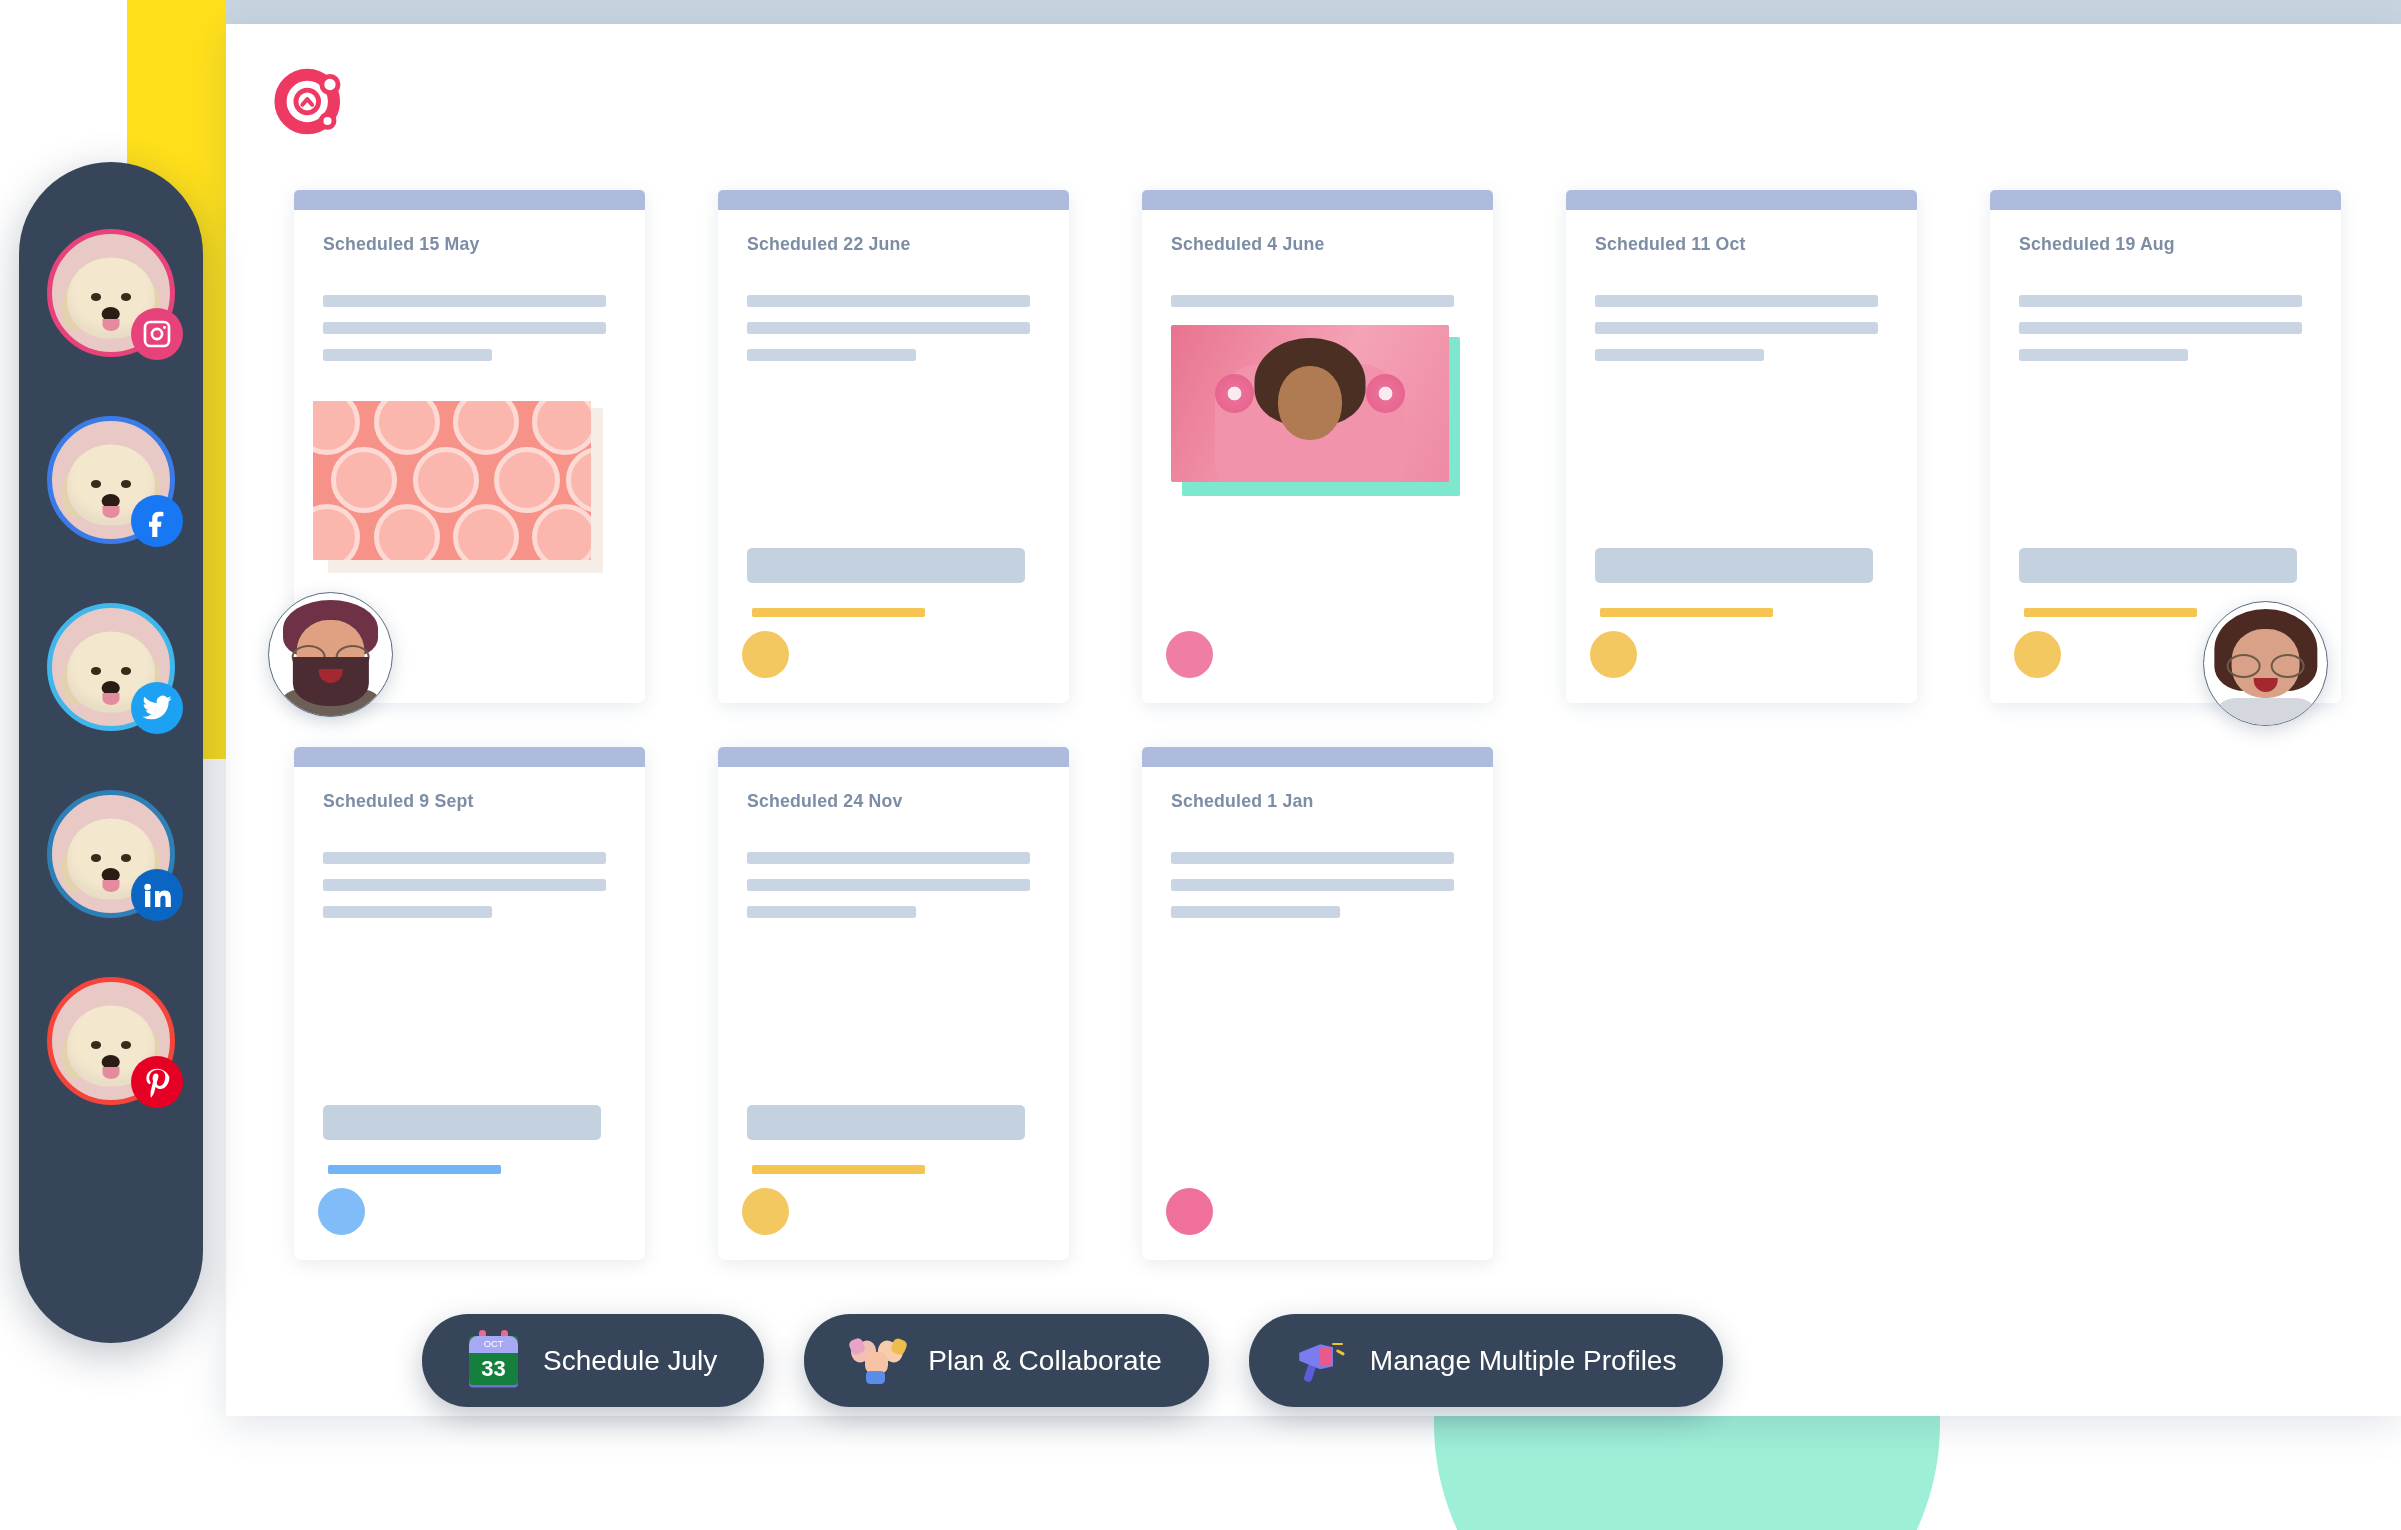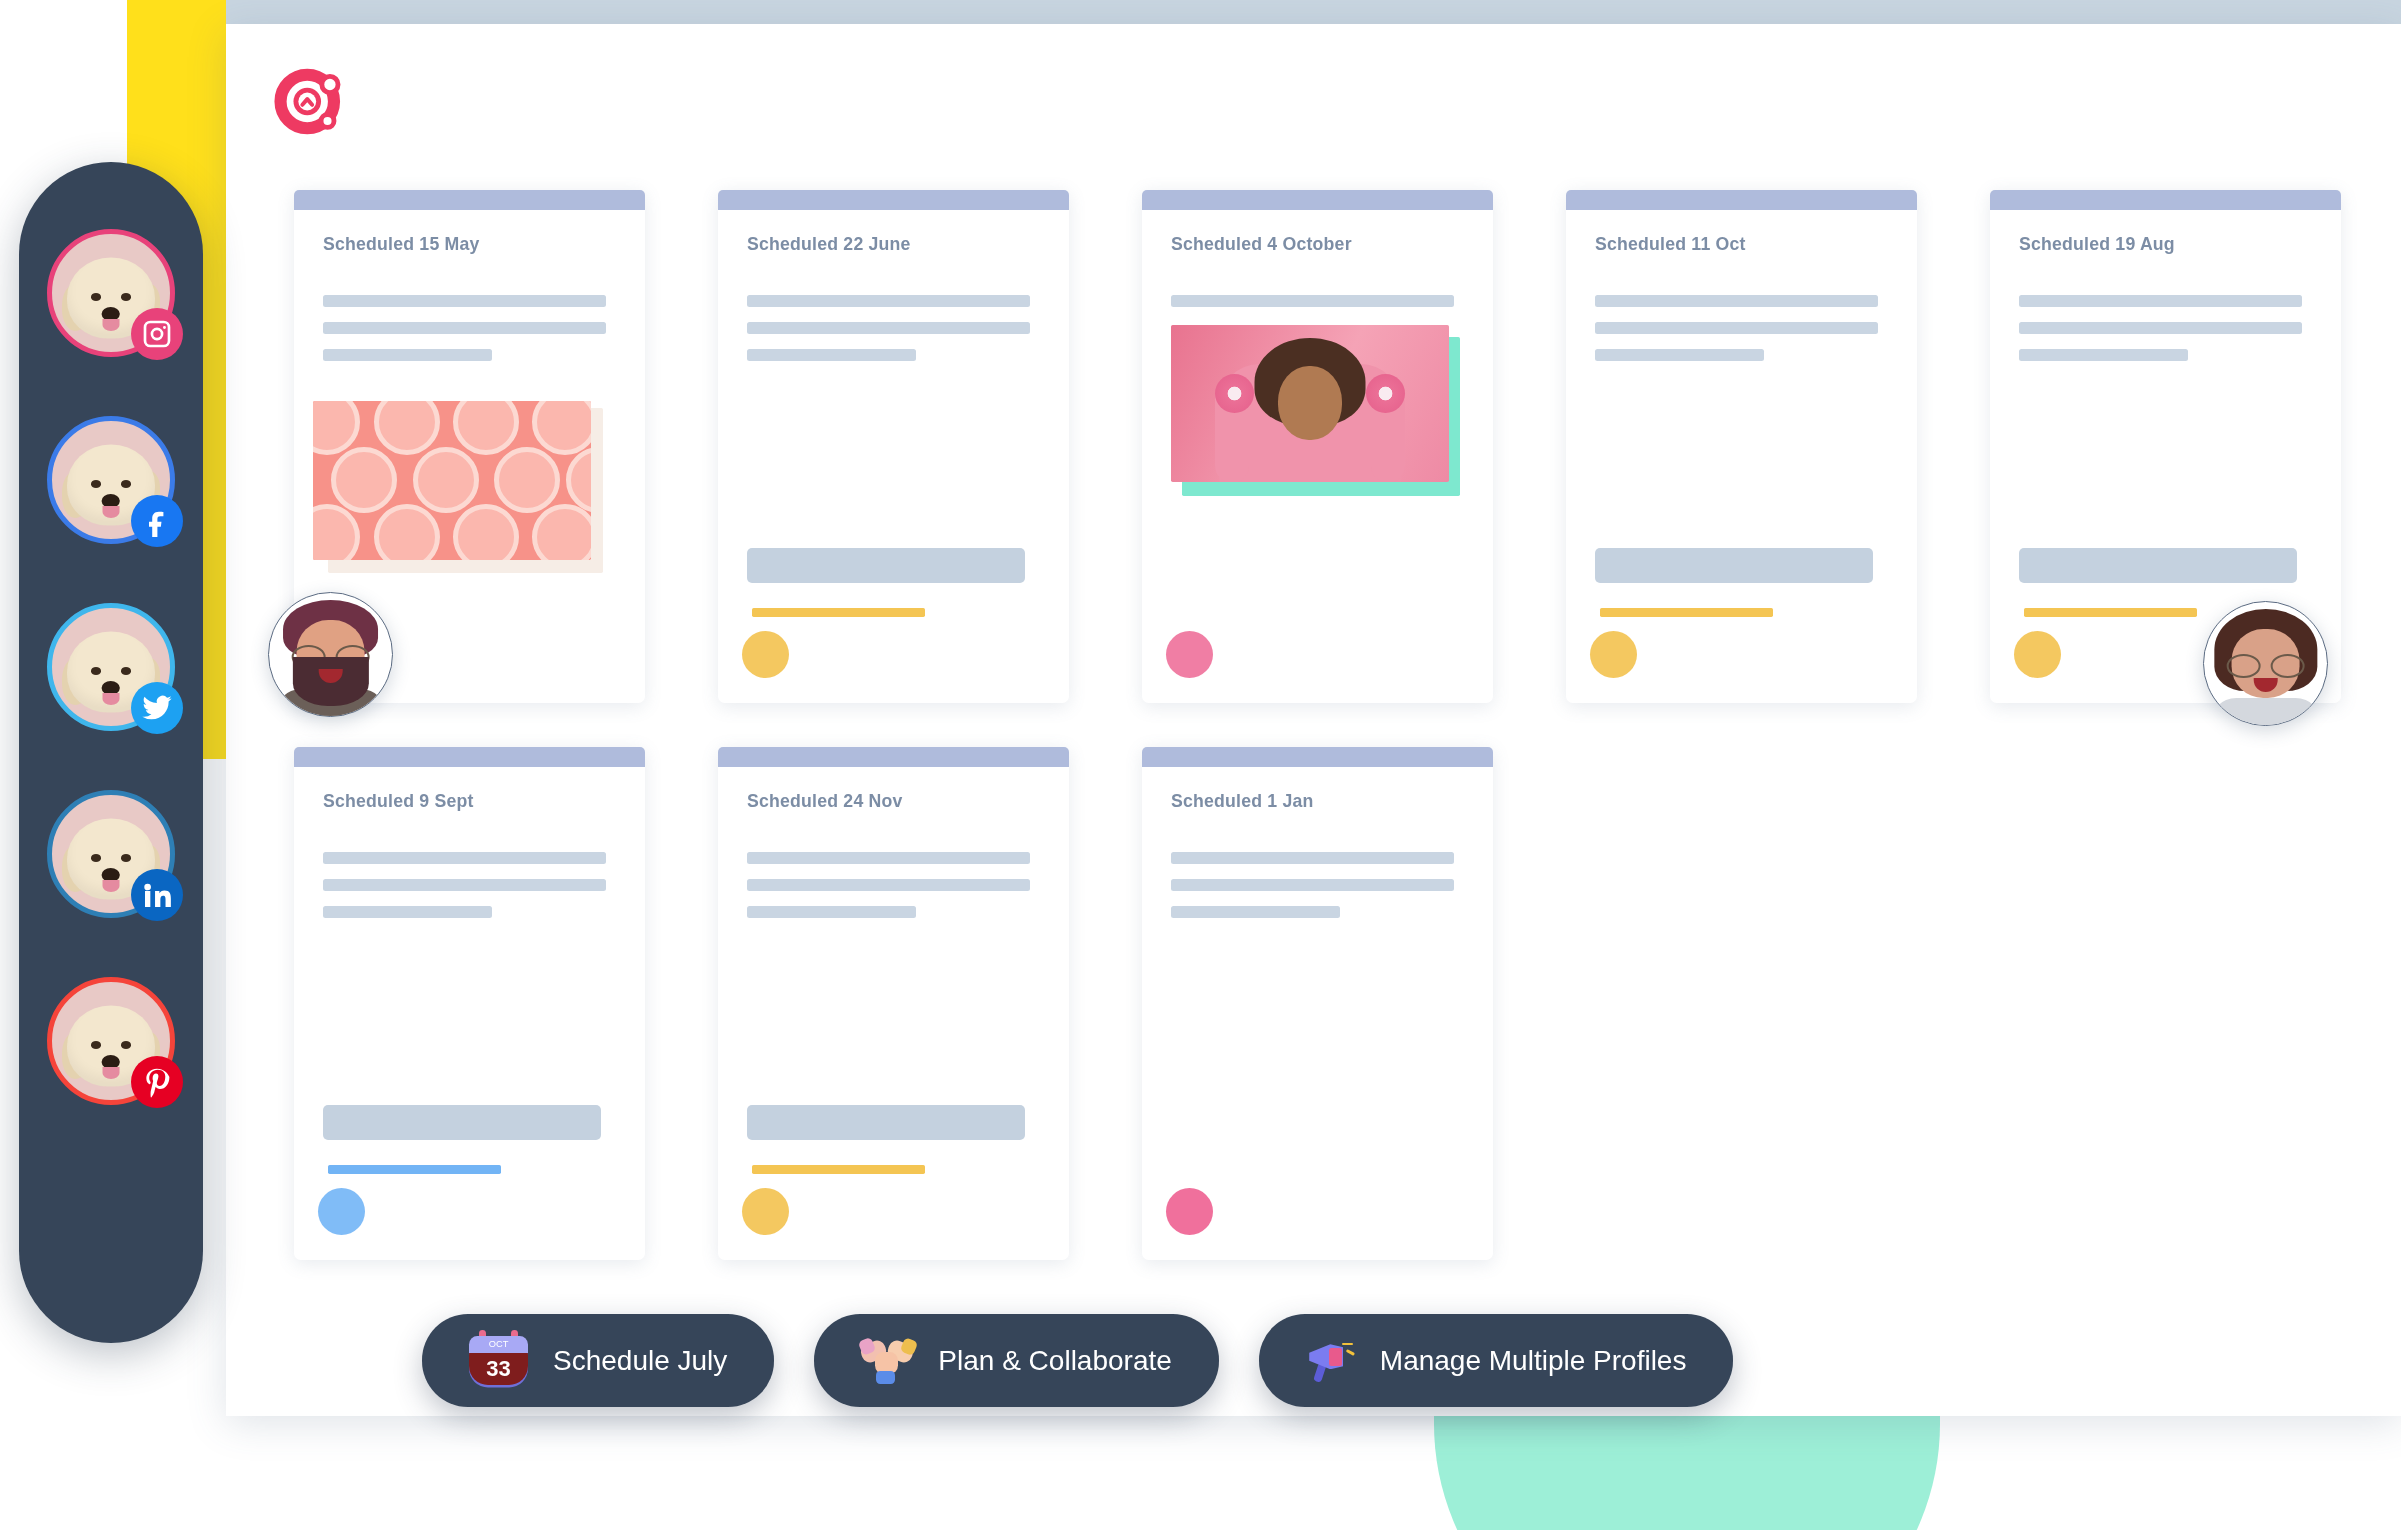--- a/index.html
+++ b/index.html
@@ -360,22 +360,22 @@
     box-shadow: 0 10px 29px rgba(45,60,82,0.30);
     cursor: pointer;
   }
   .pill-label {
     color: #ffffff; font-size: 28px;
     white-space: nowrap;
   }
 
   
   .cal-icon {
-    width: 59px; height: 49px; position: relative;
-    background: #7f1d1d; border-radius: 19px;
+    width: 49px; height: 49px; position: relative;
+    background: #15803d; border-radius: 4px;
     box-shadow: 0 2.5px 0 #6F70D8;
   }
   .cal-icon .cal-top {
     position: absolute; left: 0; top: 0; width: 100%; height: 34%;
     background: #A8A9F5; border-radius: 8.4px 8.4px 0 0;
     font-size: 9.3px; color: #fff; text-align: center; line-height: 17px;
   }
   .cal-icon .cal-num {
     position: absolute; left: 0; bottom: 3.4px; width: 100%;
     text-align: center; color: #fff;
@@ -583,21 +583,21 @@
           <div class="sk-line w100"></div>
           <div class="sk-line w70"></div>
       </div>
       <div class="block-ph"></div>
       <div class="accent-bar" style="background:#F4C553"></div>
       <div class="avatar-dot" style="background:#F4C860"></div>
     </div>
 
     <div class="post-card">
       <div class="card-topbar"></div>
-      <div class="card-title">Scheduled 4 October</div>
+      <div class="card-title">Scheduled 4 June</div>
       <div class="skeleton-lines">
         <div class="sk-line w100"></div>
       </div>
       <div class="media-shadow" style="left:40px; top:147px; width:278px; height:159px; background:#7EE8CF;"></div>
       <div class="media portrait" style="left:29px; top:135px; width:278px; height:157px;">
         <div class="jacket"></div>
         <div class="arm-l"></div>
           <div class="arm-r"></div>
         <div class="hair"></div>
         <div class="face"></div>

